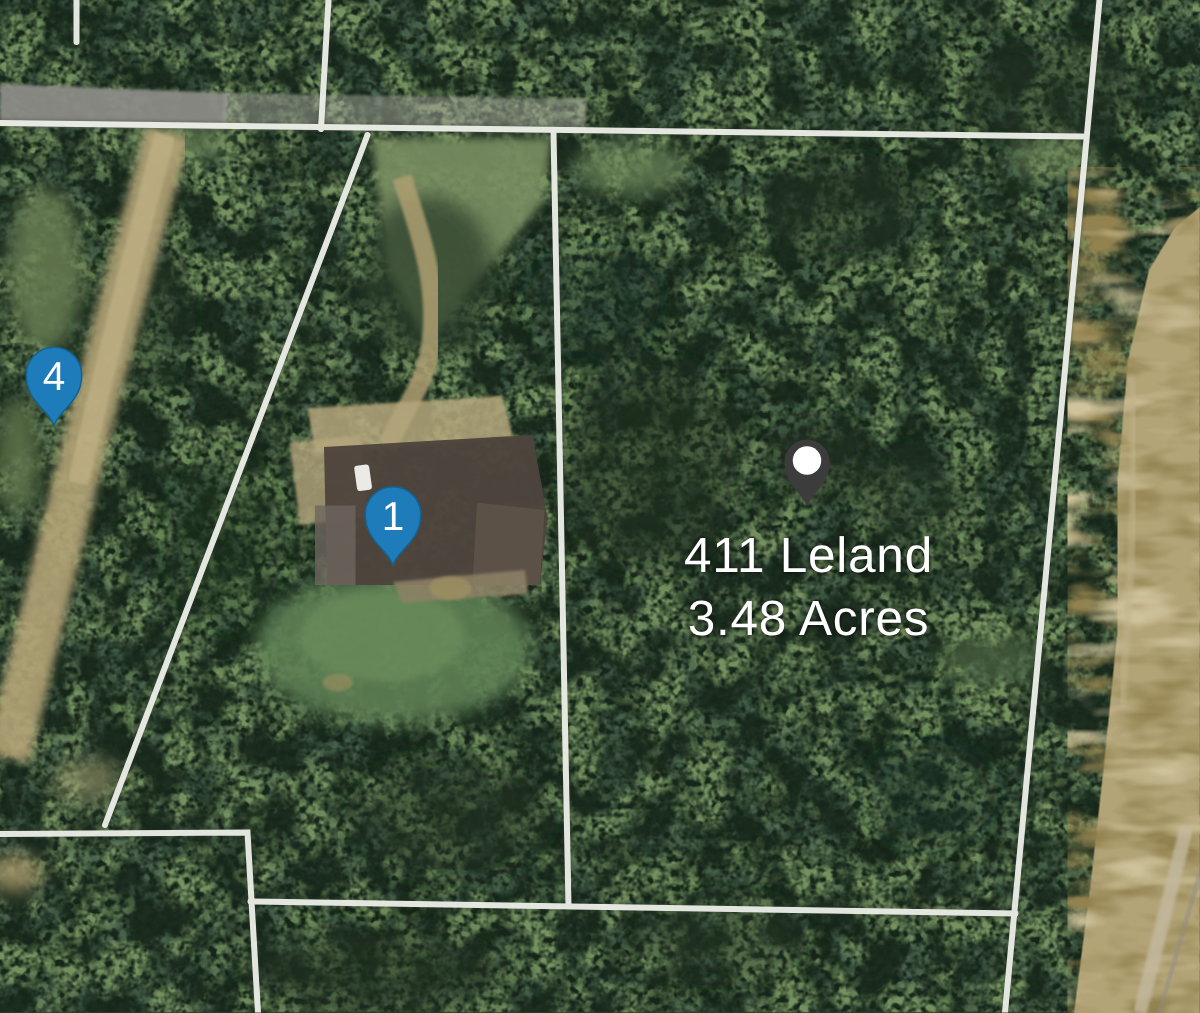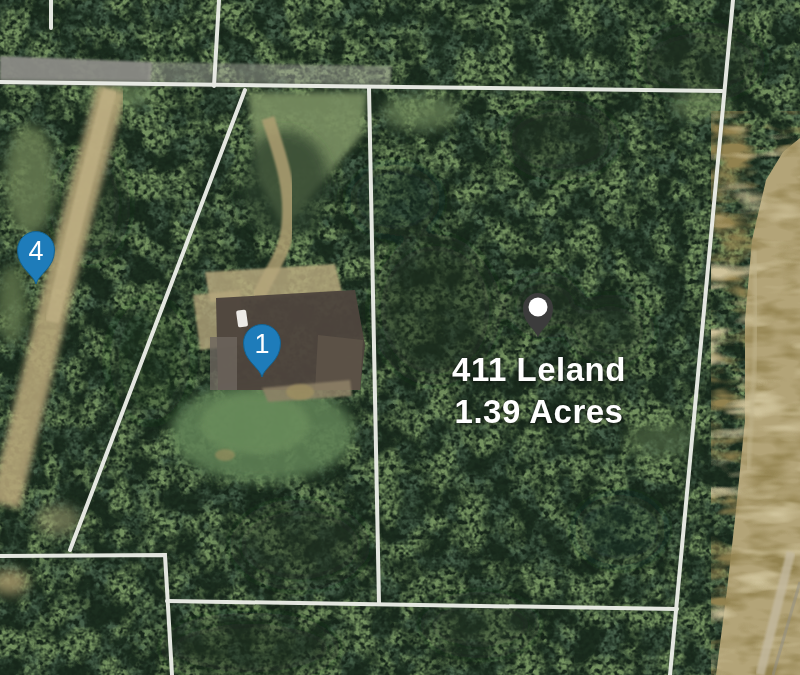--- a/index.html
+++ b/index.html
@@ -4,21 +4,21 @@
 <style>
   html,body{margin:0;padding:0;background:#222;}
   .stage{
     position:relative;width:800px;height:675px;overflow:hidden;
     font-family:"Liberation Sans",sans-serif;
     background:#445e47;
   }
   .stage svg{position:absolute;left:0;top:0;display:block;}
   .prop-label{
     position:absolute;left:539px;top:349px;transform:translateX(-50%);
-    text-align:center;color:#fff;font-weight:bold;font-size:33px;line-height:42px;
+    text-align:center;color:#fff;font-weight:normal;font-size:33px;line-height:42px;
     letter-spacing:.5px;white-space:nowrap;
     text-shadow:0 1px 4px rgba(0,0,0,.55), 0 0 2px rgba(0,0,0,.35);
     pointer-events:none;
   }
   .pin-num{
     font-family:"Liberation Sans",sans-serif;
     font-size:27px;fill:#ffffff;text-anchor:middle;
   }
 </style>
 </head>
@@ -176,16 +176,16 @@
     </g>
 
     <g transform="translate(538,338)">
       <path d="M0,0 C-2,-9 -15,-14 -15,-30 A15,15 0 1,1 15,-30 C15,-14 2,-9 0,0 Z" fill="#3c3c3c"></path>
       <circle cx="0" cy="-31" r="9.5" fill="#ffffff"></circle>
     </g>
   </svg>
 
   <div class="prop-label">
     <div>411 Leland</div>
-    <div>1.39 Acres</div>
+    <div>3.48 Acres</div>
   </div>
 
 </div>
 
 </body></html>

